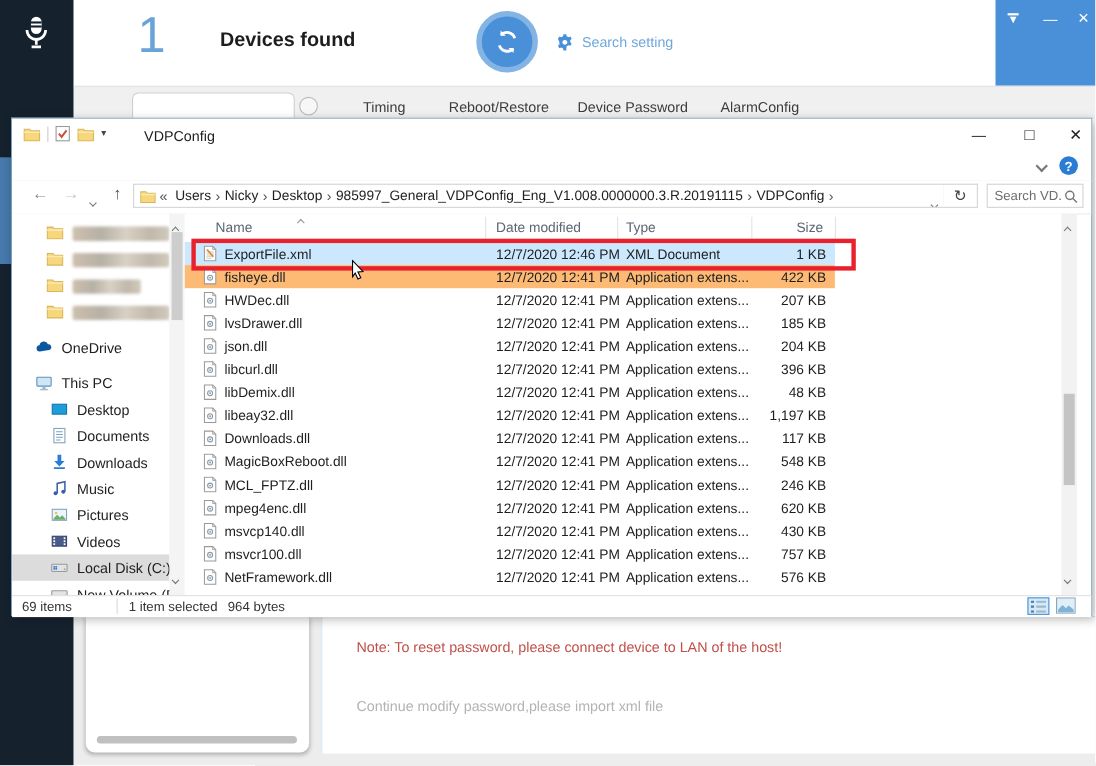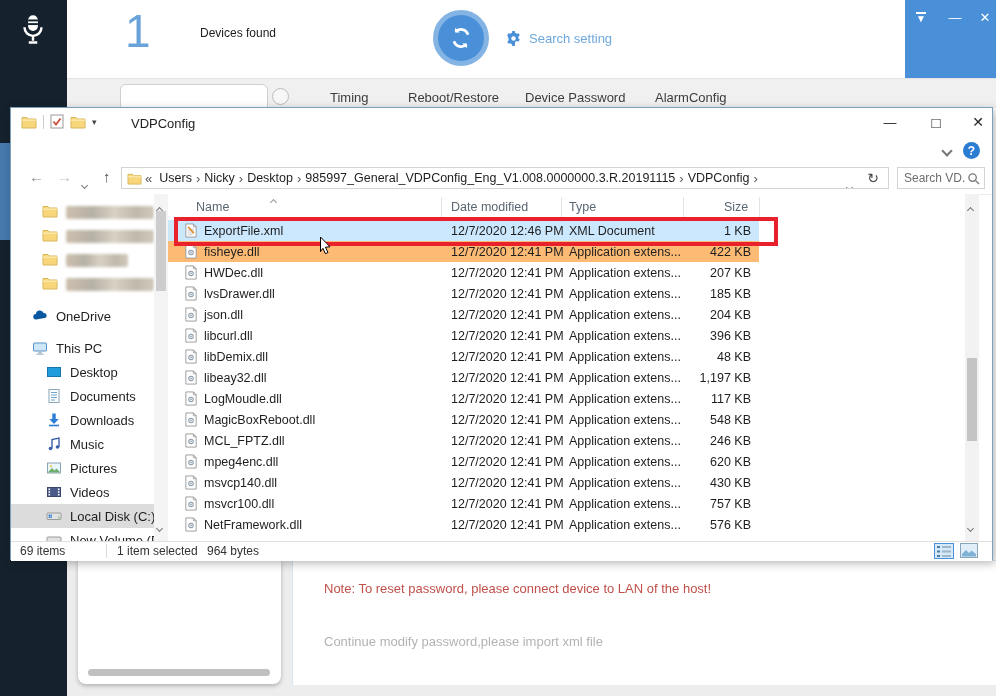--- a/index.html
+++ b/index.html
@@ -5,21 +5,21 @@
   html,body{margin:0;padding:0;}
   body{font-family:"Liberation Sans","DejaVu Sans",sans-serif;-webkit-font-smoothing:antialiased;}
   #stage{position:relative;width:996px;height:696px;background:#ffffff;overflow:hidden;}
 
   
   .bg-sidebar{position:absolute;left:0;top:0;width:67px;height:696px;background:#15222e;}
   .bg-sidebar-accent{position:absolute;left:0;top:143px;width:10px;height:97px;background:#4779ad;}
   .mic{position:absolute;left:18px;top:14px;width:30px;height:34px;}
   .app-header{position:absolute;left:67px;top:0;width:929px;height:78px;background:#fff;}
   .devcount{position:absolute;left:58px;top:4px;font-size:46px;font-weight:400;color:#69a3d9;}
-  .devfound{position:absolute;left:133px;top:26px;font-size:12px;font-weight:400;color:#1d1d1d;}
+  .devfound{position:absolute;left:133px;top:26px;font-size:18px;font-weight:700;color:#1d1d1d;}
   .syncbtn{position:absolute;left:366px;top:10px;width:46px;height:46px;border-radius:50%;
            background:#4a90d9;border:5px solid #84b4e4;display:flex;align-items:center;justify-content:center;cursor:pointer;}
   .gear{position:absolute;left:438px;top:30px;width:17px;height:17px;}
   .searchsetting{position:absolute;left:462px;top:31px;font-size:13px;color:#6fa8dc;cursor:pointer;}
   .app-win-box{position:absolute;left:905px;top:0;width:91px;height:78px;background:#4a90d9;}
   .app-win-box .wbtn{position:absolute;top:8px;width:20px;height:18px;color:#fff;font-size:13px;
                      display:flex;align-items:center;justify-content:center;cursor:pointer;}
   .collapse-glyph{display:inline-block;border-top:2px solid #fff;padding-top:1px;line-height:8px;font-size:10px;color:#fff;}
   .app-graybar{position:absolute;left:67px;top:78px;width:929px;height:29px;background:#f0f0f0;border-top:1px solid #e2e2e2;}
   .app-search{position:absolute;left:120px;top:84px;width:146px;height:30px;border:1px solid #cfcfcf;border-radius:6px;background:#fff;}
@@ -529,21 +529,21 @@
             </div>
             <div class="frow">
               <span class="ficon">
                 <svg width="14" height="15" viewBox="0 0 14 16">
                   <path d="M1.5 1h8l3 3v11h-11z" fill="#fff" stroke="#9a9a9a"></path>
                   <path d="M9.5 1l3 3h-3z" fill="#e6e6e6" stroke="#9a9a9a" stroke-width="0.8"></path>
                   <circle cx="7" cy="9" r="2.4" fill="none" stroke="#8a9aa8" stroke-width="1.1"></circle>
                   <circle cx="7" cy="9" r="0.9" fill="#8a9aa8"></circle>
                 </svg>
               </span>
-              <span class="fc-name">LogMoudle.dll</span>
+              <span class="fc-name">Downloads.dll</span>
               <span class="fc-date">12/7/2020 12:41 PM</span>
               <span class="fc-type">Application extens...</span>
               <span class="fc-size">117 KB</span>
             </div>
             <div class="frow">
               <span class="ficon">
                 <svg width="14" height="15" viewBox="0 0 14 16">
                   <path d="M1.5 1h8l3 3v11h-11z" fill="#fff" stroke="#9a9a9a"></path>
                   <path d="M9.5 1l3 3h-3z" fill="#e6e6e6" stroke="#9a9a9a" stroke-width="0.8"></path>
                   <circle cx="7" cy="9" r="2.4" fill="none" stroke="#8a9aa8" stroke-width="1.1"></circle>

